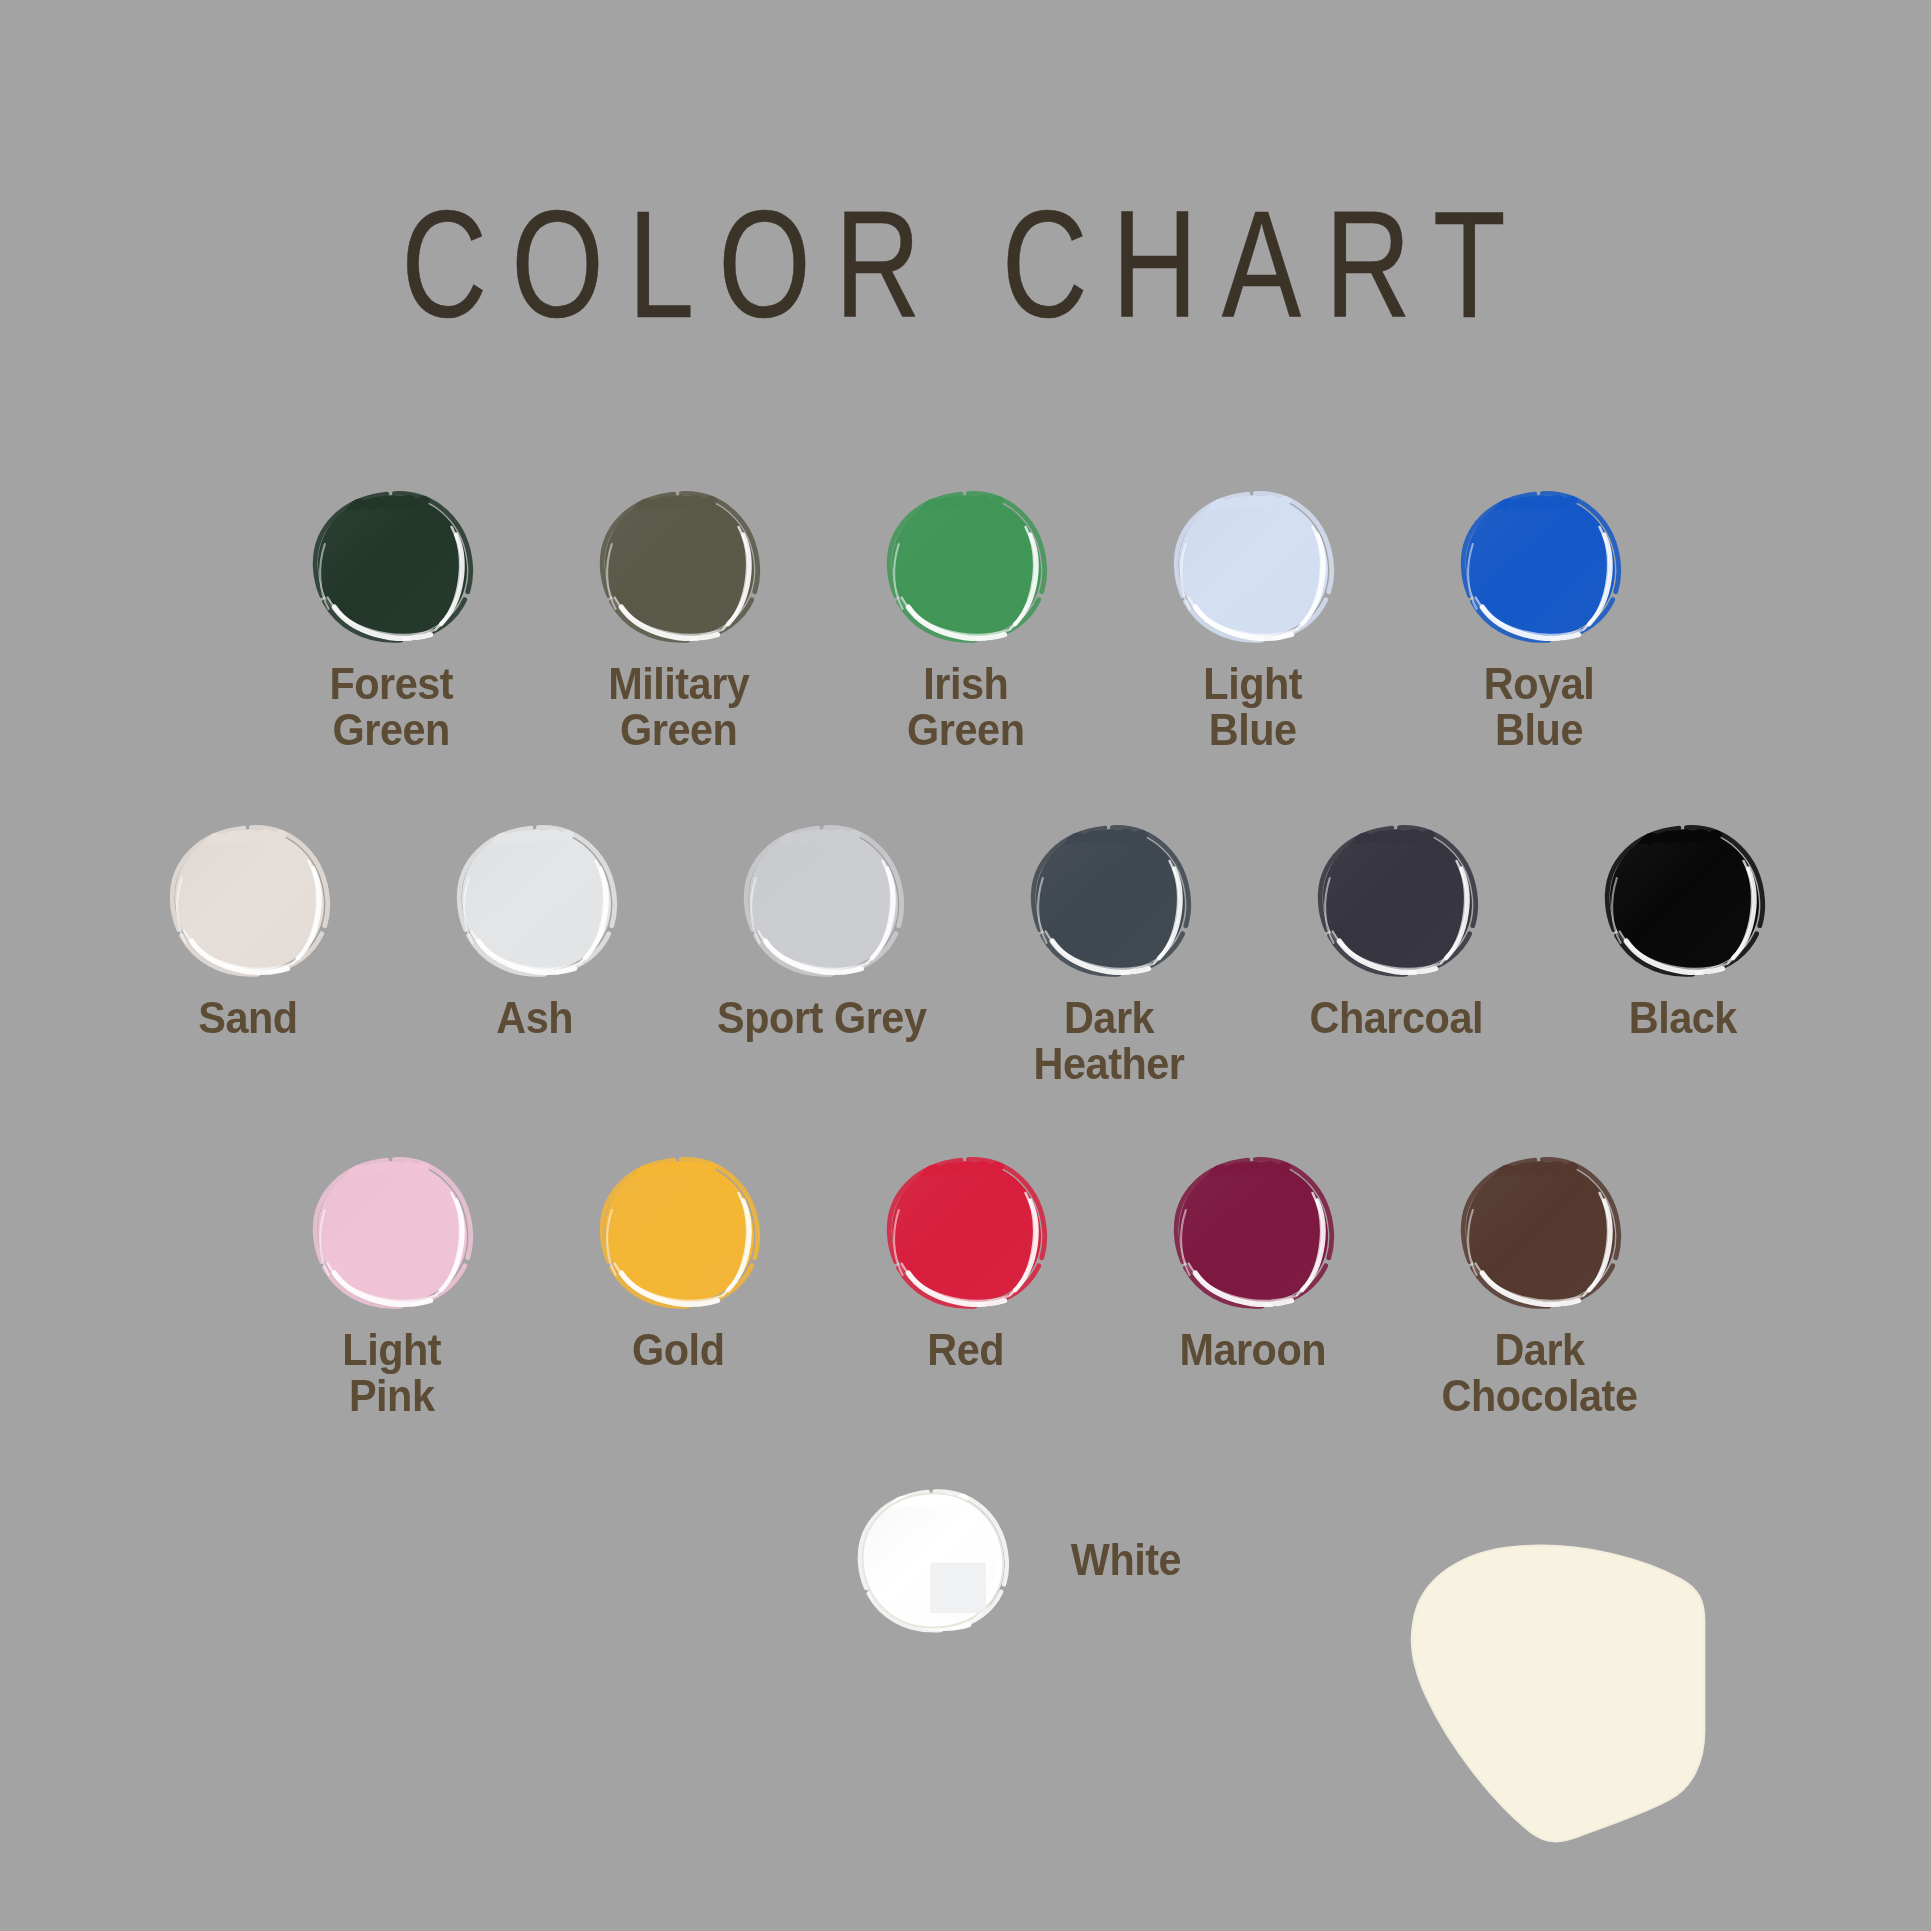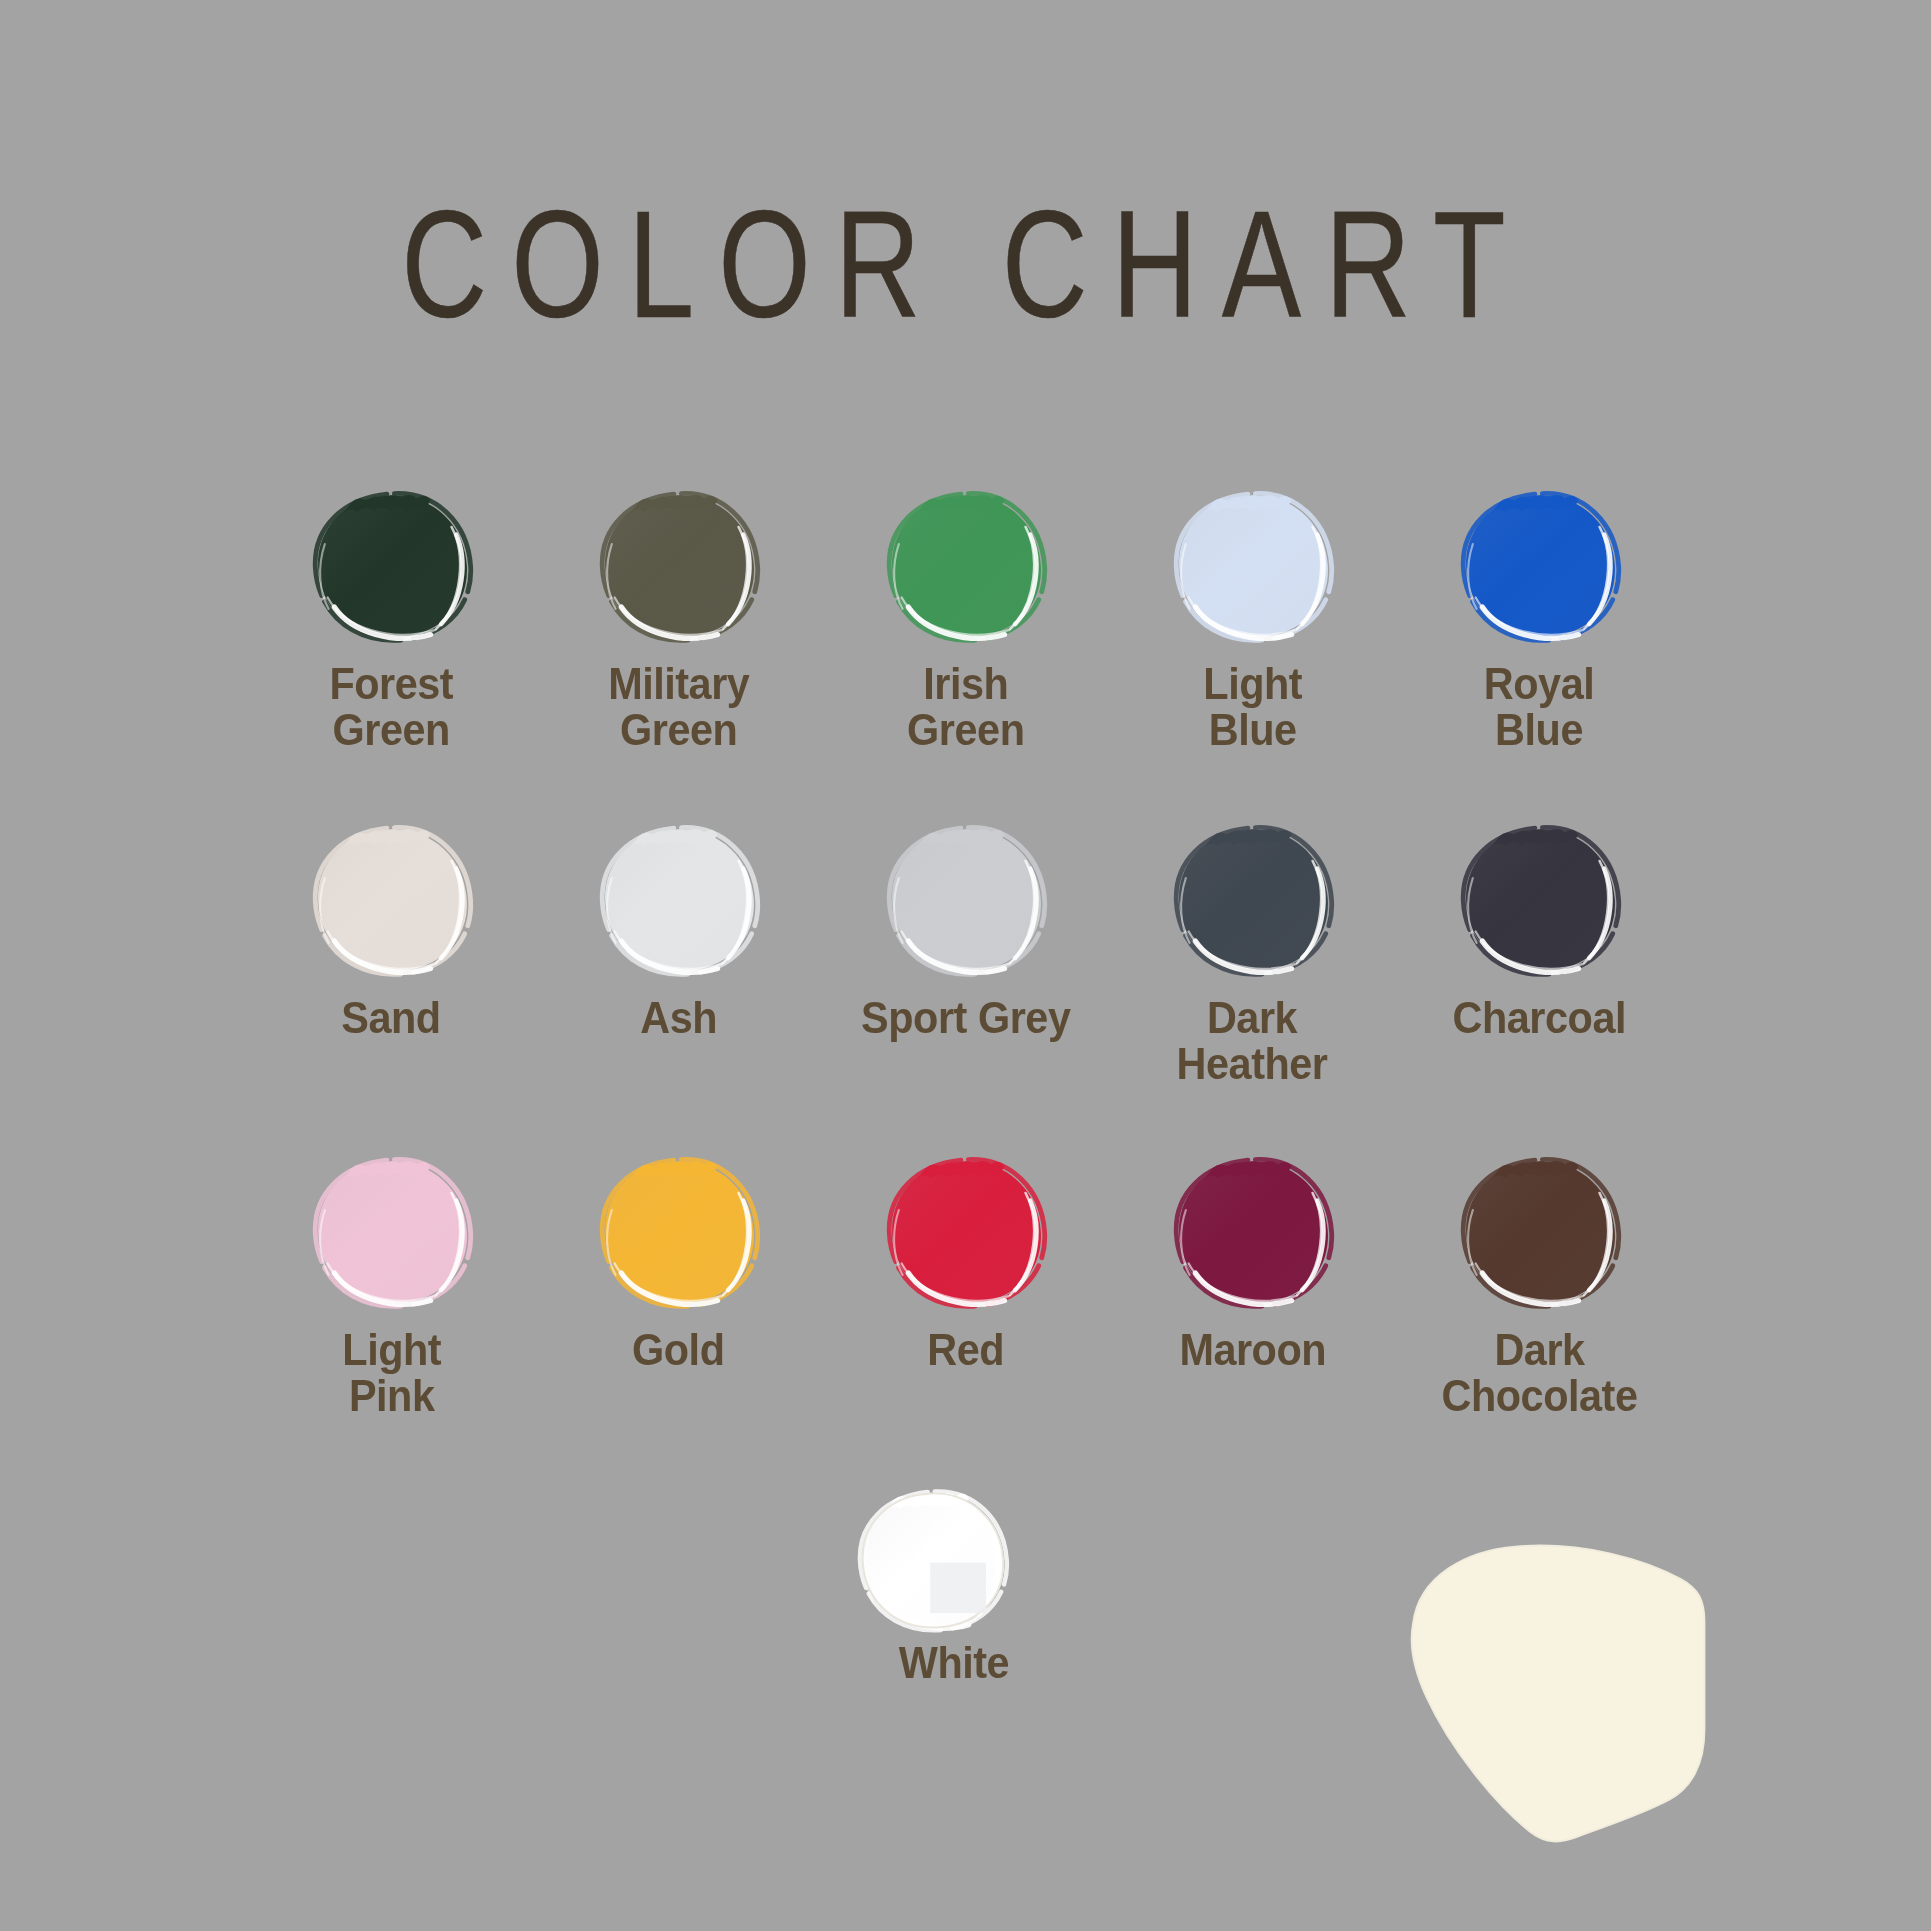--- a/index.html
+++ b/index.html
@@ -94,21 +94,21 @@
 
   
   #row-4 {
     justify-content: flex-start;
     padding-left: 842px;
     box-sizing: border-box;
     align-items: center;
   }
   #white-cell {
     display: flex;
-    flex-direction: column;
+    flex-direction: row;
     align-items: center;
   }
   #white-cell .blob-wrap { width: 180px; height: 154px; }
   #white-cell .blob-wrap svg { width: 180px; height: 154px; }
   #white-label {
     margin: 0 0 0 44px;
     font-size: 45px;
     font-weight: bold;
     color: #5c4c36;
     letter-spacing: -0.5px;
@@ -436,20 +436,50 @@
     <path d="M168 52 C 180 78, 176 122, 152 146" fill="none" stroke="#ffffff" stroke-width="4.5" stroke-linecap="round" opacity="0.9"></path>
     <path d="M163 44 C 178 72, 175 124, 147 151" fill="none" stroke="#ffffff" stroke-width="2.6" stroke-linecap="round" opacity="0.75"></path>
     <path d="M40 128 C 58 155, 104 168, 141 157" fill="none" stroke="#ffffff" stroke-width="5.5" stroke-linecap="round" opacity="0.92"></path>
     <path d="M33 118 C 50 150, 100 166, 146 152" fill="none" stroke="#ffffff" stroke-width="2.4" stroke-linecap="round" opacity="0.6"></path>
     <path d="M30 62 C 22 86, 24 112, 34 130" fill="none" stroke="#ffffff" stroke-width="2.2" stroke-linecap="round" opacity="0.5"></path>
 
   </svg>
         </div>
         <div class="swatch-label">Charcoal</div>
       </div>
+      <div class="swatch-cell">
+        <div class="blob-wrap">
+  <svg viewBox="0 0 200 170" xmlns="http://www.w3.org/2000/svg" style="width:193px;height:162px">
+    <defs>
+      <linearGradient id="gbl12" x1="0" y1="0" x2="1" y2="1">
+        <stop offset="0%" stop-color="#080808" stop-opacity="0.92"></stop>
+        <stop offset="45%" stop-color="#080808" stop-opacity="1"></stop>
+        <stop offset="100%" stop-color="#080808" stop-opacity="0.97"></stop>
+      </linearGradient>
+    </defs>
+
+    <path d="M103 9 C 147 7, 180 40, 183 85 C 186 130, 152 162, 104 163
+             C 56 164, 22 131, 20 86 C 18 42, 53 11, 103 9 Z" fill="none" stroke="#080808" stroke-width="5" stroke-linecap="round" stroke-dasharray="150 9 70 13 95 7" opacity="0.85"></path>
+
+    <path d="M100 11 C 143 10, 176 41, 179 84 C 182 128, 149 159, 103 160
+             C 57 161, 25 129, 23 86 C 21 43, 55 12, 100 11 Z" fill="url(#gbl12)"></path>
+
+    <path d="M58 18 q 8 -7 16 -1 q 9 -8 17 -2 q 9 -8 18 -1 q 9 -7 18 0 q 8 -6 14 2
+             l -6 10 q -10 -5 -18 1 q -9 -6 -18 0 q -9 -6 -18 0 q -9 -6 -17 1 q -8 -5 -14 1 Z" fill="#080808"></path>
+
+    <path d="M168 52 C 180 78, 176 122, 152 146" fill="none" stroke="#ffffff" stroke-width="4.5" stroke-linecap="round" opacity="0.9"></path>
+    <path d="M163 44 C 178 72, 175 124, 147 151" fill="none" stroke="#ffffff" stroke-width="2.6" stroke-linecap="round" opacity="0.75"></path>
+    <path d="M40 128 C 58 155, 104 168, 141 157" fill="none" stroke="#ffffff" stroke-width="5.5" stroke-linecap="round" opacity="0.92"></path>
+    <path d="M33 118 C 50 150, 100 166, 146 152" fill="none" stroke="#ffffff" stroke-width="2.4" stroke-linecap="round" opacity="0.6"></path>
+    <path d="M30 62 C 22 86, 24 112, 34 130" fill="none" stroke="#ffffff" stroke-width="2.2" stroke-linecap="round" opacity="0.5"></path>
+
+  </svg>
+        </div>
+        <div class="swatch-label">Black</div>
+      </div>
     </div>
   <div class="swatch-row" id="row-3">
       <div class="swatch-cell">
         <div class="blob-wrap">
   <svg viewBox="0 0 200 170" xmlns="http://www.w3.org/2000/svg" style="width:193px;height:162px">
     <defs>
       <linearGradient id="gbl13" x1="0" y1="0" x2="1" y2="1">
         <stop offset="0%" stop-color="#f0c3d6" stop-opacity="0.92"></stop>
         <stop offset="45%" stop-color="#f0c3d6" stop-opacity="1"></stop>
         <stop offset="100%" stop-color="#f0c3d6" stop-opacity="0.97"></stop>

